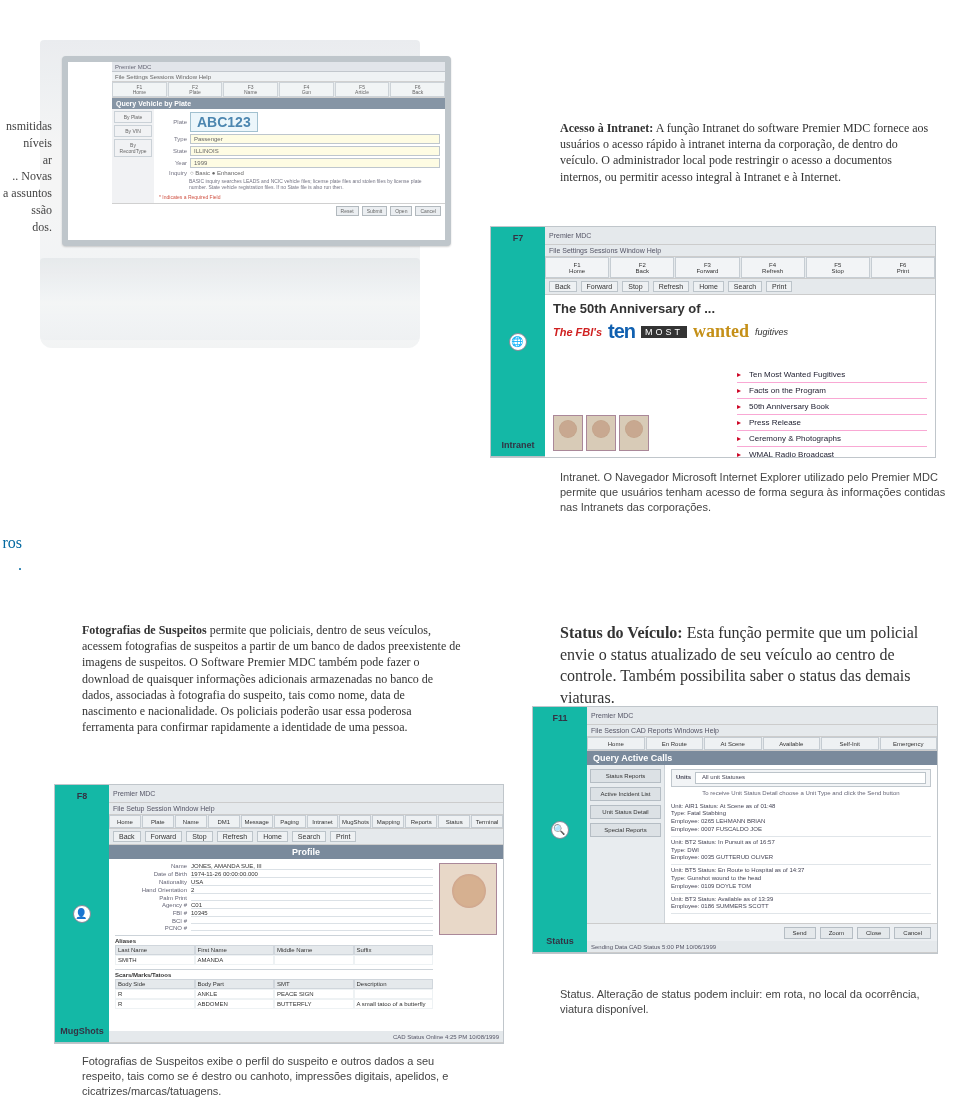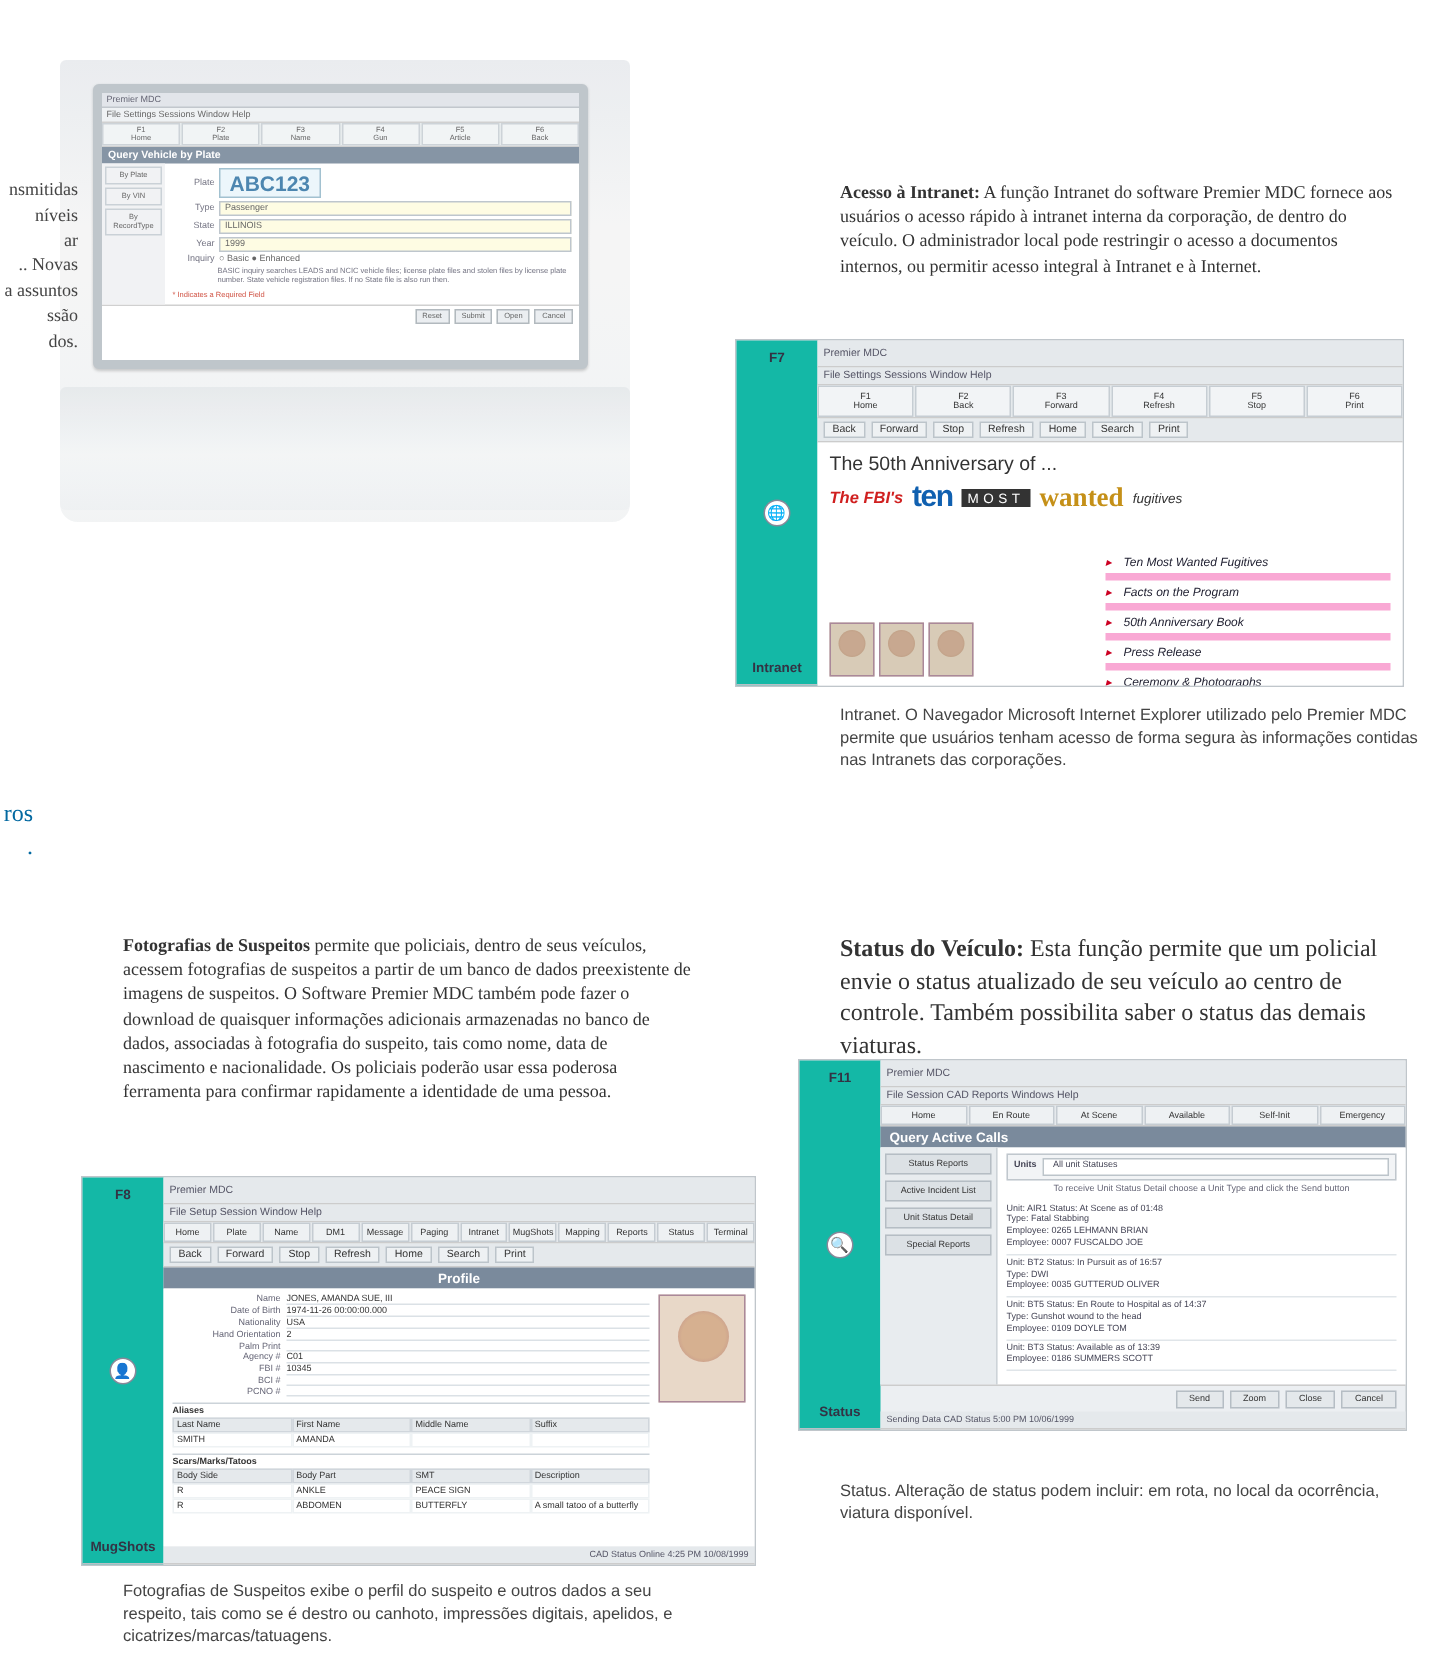--- a/index.html
+++ b/index.html
@@ -25,28 +25,29 @@
     top: 40px;
     width: 380px;
     height: 300px;
     background: linear-gradient(180deg,#e8ebee 0%, #f5f5f5 40%, #eef1f3 100%);
     border-radius: 4px;
     opacity: 0.9;
   }
   .laptop-screen {
     position: absolute;
     left: 22px; top: 16px;
-    width: 330px; height: 190px;
+    width: 389px; height: 190px;
     background: #ffffff;
     border: 6px solid #b9c0c6;
     border-radius: 4px;
     box-shadow: 0 1px 2px rgba(0,0,0,0.2);
     font-family: Verdana, Arial, sans-serif;
     font-size: 7px;
     color: #555;
+    padding-left: 44px;
   }
   .app-titlebar { background:#dfe3e8; height:10px; border-bottom:1px solid #bcc2c8; font-size:6px; padding:0 3px; line-height:10px; color:#556; }
   .app-menubar { background:#eef1f3; height:10px; border-bottom:1px solid #ccc; font-size:6px; padding:0 3px; line-height:10px; }
   .app-fkeys { display:flex; gap:1px; height:16px; background:#e5e9ec; border-bottom:1px solid #ccc; }
   .fkey { flex:1; border:1px solid #c8cfd4; background:#f0f3f5; font-size:5px; display:flex; flex-direction:column; align-items:center; justify-content:center; line-height:1; }
   .query-title { background:#7a8a9c; color:#fff; font-size:7px; font-weight:bold; padding:2px 4px; }
   .query-body { display:flex; }
   .query-side { width:42px; background:#f0f1f3; padding:2px; font-size:5px; }
   .query-side div { border:1px solid #c5cdd3; padding:2px; margin-bottom:2px; text-align:center; }
   .query-form { flex:1; padding:3px 5px; font-size:6px; }
@@ -112,32 +113,32 @@
   .side-key .k { flex:1; background:#14b8a6; border-bottom:1px solid #b8c0c6; display:flex; flex-direction:column; align-items:center; justify-content:space-between; gap:4px; padding:6px 0; }
   .side-key .k .label { font-size:9px; font-weight:bold; color:#334; }
   .side-key .k .icon-circle { width:18px; height:18px; border-radius:50%; background:#fff; border:1px solid #889; display:flex; align-items:center; justify-content:center; font-size:10px; color:#557; }
   .shot-body { flex:1; display:flex; flex-direction:column; }
   .shot-menubar { height:18px; background:#e5e9ec; border-bottom:1px solid #ccc; font-size:7px; padding:0 4px; line-height:18px; color:#556; }
   .shot-fkeys { height:22px; background:#e5e9ec; border-bottom:1px solid #ccc; display:flex; gap:1px; }
   .shot-fkeys .fk { flex:1; border:1px solid #c6cdd3; font-size:6px; display:flex; flex-direction:column; align-items:center; justify-content:center; background:#f2f4f6; line-height:1; }
   .browse-bar { height:16px; background:#e5e9ec; border-bottom:1px solid #ccc; display:flex; gap:4px; padding:0 4px; align-items:center; font-size:7px; }
   .browse-bar span { border:1px solid #bcc4ca; padding:1px 5px; background:#eef1f3; }
   .intranet-content { flex:1; background:#fff; padding:6px 8px; position:relative; overflow:hidden; }
-  .anniv { font-size:13px; font-weight:normal; color:#333; }
+  .anniv { font-size:13px; font-weight:bold; color:#333; }
   .wanted-banner { display:flex; align-items:center; gap:6px; margin:4px 0 6px; }
   .wanted-banner .fbi { font-size:11px; font-style:italic; color:#d02020; font-weight:bold; }
   .wanted-banner .ten { font-family: Arial, sans-serif; font-size:20px; font-weight:900; color:#1060b0; letter-spacing:-1px; }
   .wanted-banner .most { display:inline-block; background:#333; color:#fff; font-size:9px; padding:1px 4px; letter-spacing:3px; }
   .wanted-banner .wanted { font-family: 'Comic Sans MS', cursive; font-size:18px; font-weight:bold; color:#c59018; }
   .wanted-banner .fug { font-size:9px; font-style:italic; color:#333; }
   .mug-row { display:flex; gap:3px; position:absolute; left:8px; bottom:6px; }
   .mug { width:30px; height:36px; background:#d8cbb7; border:1px solid #a89; }
   .mug::after{ content:''; display:block; width:18px; height:18px; background:radial-gradient(circle,#c8a890 60%, #b09070 100%); border-radius:50%; margin:4px auto 0; }
   .link-list { position:absolute; right:8px; top:72px; width:190px; font-size:8px; }
-  .link-list div { border-bottom:5px solid #f9a8d4; padding:3px 0 3px 12px; color:#223; position:relative;font-style:italic; }
+  .link-list div { border-bottom:1px solid #f9a8d4; padding:3px 0 3px 12px; color:#223; position:relative; }
   .link-list div::before { content:'▸'; position:absolute; left:0; color:#c02; font-size:8px; }
 
   .intranet-caption {
     position: absolute;
     left: 560px;
     top: 470px;
     width: 390px;
     font-family: Arial, Helvetica, sans-serif;
     font-size: 11px;
     line-height: 1.35;

